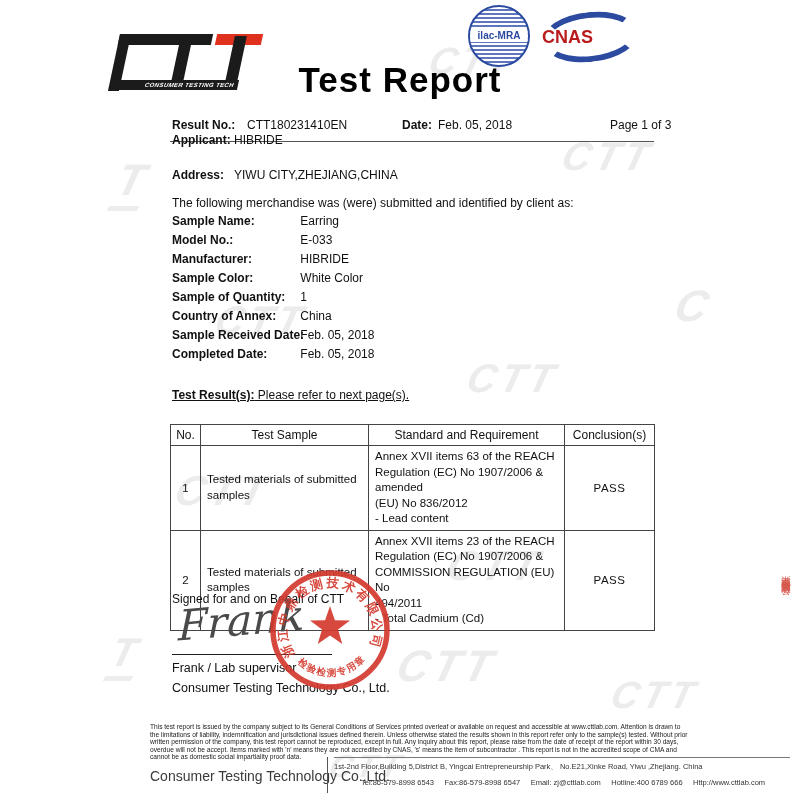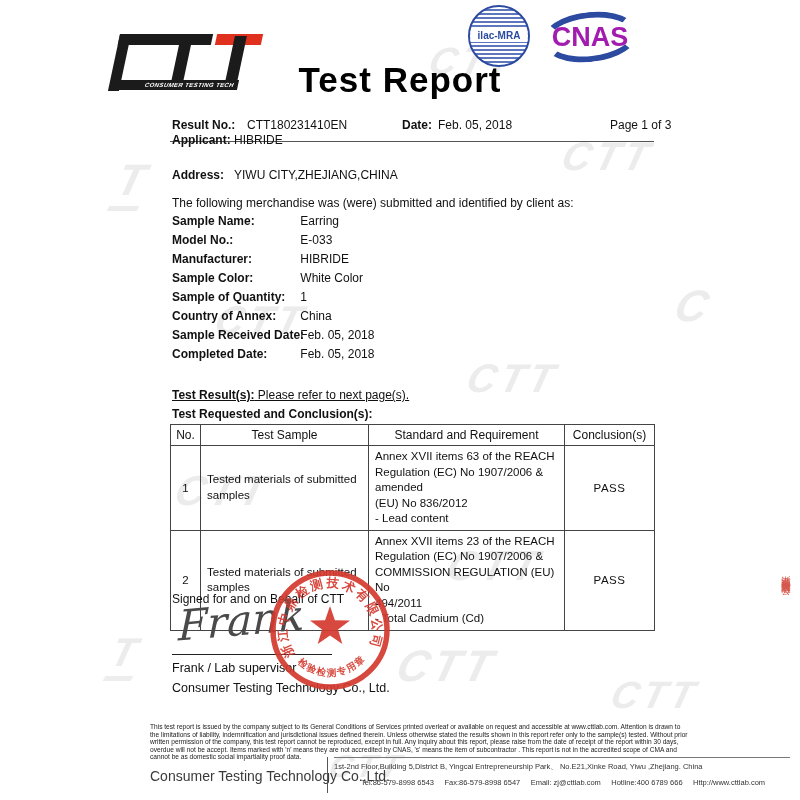--- a/index.html
+++ b/index.html
@@ -26,22 +26,22 @@
   
   .ilac{position:absolute;left:468px;top:5px;width:58px;height:58px;border-radius:50%;
         border:2px solid #2b4aa0;overflow:hidden;
         background:repeating-linear-gradient(180deg,#fff 0 2px,#5e76bd 2px 4px);}
   .ilac .band{position:absolute;left:0;right:0;top:22px;height:13px;background:#fff;
         text-align:center;font-weight:bold;font-size:10px;color:#2b4aa0;line-height:13px;}
   .cnas{position:absolute;left:542px;top:12px;width:96px;height:50px;}
   .cnas::before{content:'';position:absolute;inset:0;border-radius:50%;
         border:6px solid #2b4aa0;border-left-color:transparent;border-right-color:transparent;
         transform:rotate(-6deg);}
-  .cnas .word{position:absolute;inset:0;text-align:center;line-height:50px;
-        font-weight:bold;font-size:27px;color:#a21caf;letter-spacing:0px;}
+  .cnas .word{position:absolute;inset:0;text-align:left;line-height:50px;
+        font-weight:bold;font-size:18px;color:#b91c1c;letter-spacing:0px;}
   .cnblock{position:absolute;left:650px;top:20px;}
   .cnblock .cn{font-size:12px;font-weight:bold;color:#26479e;line-height:14.5px;}
   .cnblock .en{font-size:9.5px;font-weight:bold;color:#8c8c8c;line-height:13px;letter-spacing:.5px;}
   .cnblock .no{font-size:10px;font-weight:bold;color:#5f7ec2;line-height:13px;letter-spacing:.5px;}
 
   
   .title{position:absolute;left:0;right:0;top:60px;text-align:center;
          font-size:35px;font-weight:bold;color:#000;letter-spacing:1px;}
   .meta{position:absolute;top:118px;left:0;width:100%;font-size:12px;}
   .meta b{font-weight:bold;}
@@ -189,21 +189,20 @@
     <div class="frow">
       <span class="fl">Completed Date:</span>
       <span class="fv">Feb. 05, 2018</span>
     </div>
   </div>
 
   <div class="tresult">
     <span class="lbl">Test Result(s):</span><span> Please refer to next page(s).</span>
   </div>
 
-  <div class="tcaption">Test Requested and Conclusion(s):</div>
   <table class="req">
     <colgroup>
         <col class="c-no">
         <col class="c-sample">
         <col class="c-std">
         <col class="c-con">
       </colgroup>
     <tbody>
         <tr>
       <th>No.</th>

